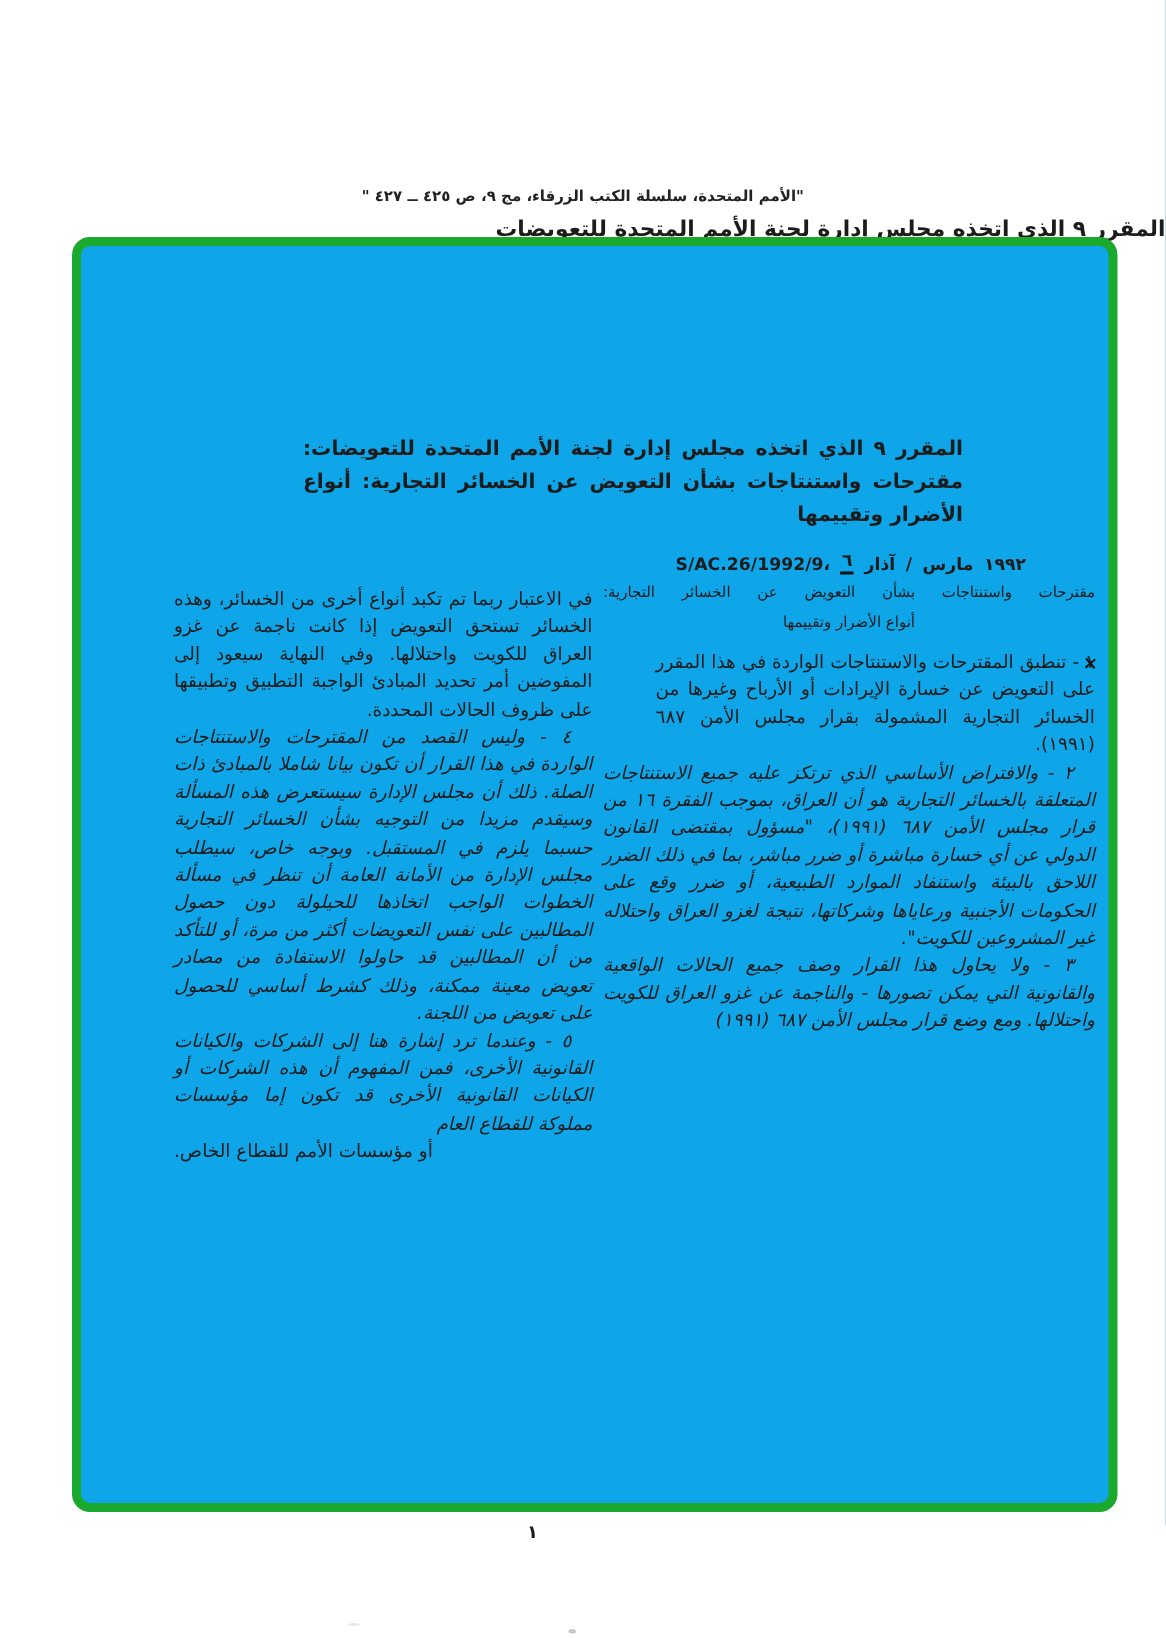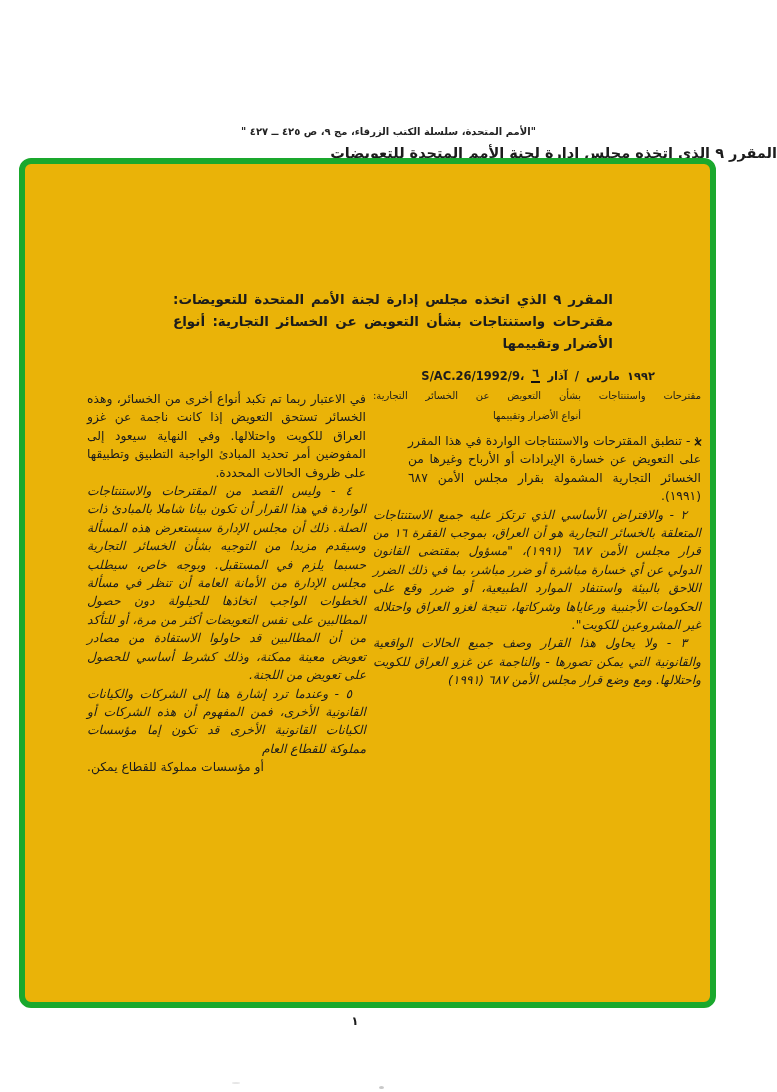--- a/index.html
+++ b/index.html
@@ -11,22 +11,22 @@
   .hdr-title{
     position:absolute;top:97px;left:0;width:777px;text-align:right;
     font-size:14.5px;font-weight:bold;letter-spacing:0;margin-top:48px;
   }
   .hdr-sub{
     position:absolute;top:126px;left:0;width:777px;text-align:center;
     font-size:10px;font-weight:bold;color:#222;
   }
   
   .green-box{
-    position:absolute;left:19px;top:158px;width:685px;height:838px;
-    border:6px solid var(--green);border-radius:12px;background:#eab308;
+    position:absolute;left:48px;top:158px;width:685px;height:838px;
+    border:6px solid var(--green);border-radius:12px;background:#0ea5e9;
   }
   
   .box-heading{
     position:absolute;left:148px;top:124px;width:440px;
     font-weight:bold;font-size:13.5px;line-height:22px;direction:rtl;
   }
   .box-heading .just{text-align:justify;text-align-last:justify;}
   .box-heading .ctr{text-align:right;}
   .ref-line{
     position:absolute;left:330px;top:202px;width:300px;
@@ -96,21 +96,21 @@
 
       <p class="para ind">٣ - ولا يحاول هذا القرار وصف جميع الحالات الواقعية والقانونية التي يمكن تصورها - والناجمة عن غزو العراق للكويت واحتلالها. ومع وضع قرار مجلس الأمن ٦٨٧ (١٩٩١)</p>
     </div>
 
     <div class="col col-left">
       <p class="para">في الاعتبار ربما تم تكبد أنواع أخرى من الخسائر، وهذه الخسائر تستحق التعويض إذا كانت ناجمة عن غزو العراق للكويت واحتلالها. وفي النهاية سيعود إلى المفوضين أمر تحديد المبادئ الواجبة التطبيق وتطبيقها على ظروف الحالات المحددة.</p>
 
       <p class="para ind">٤ - وليس القصد من المقترحات والاستنتاجات الواردة في هذا القرار أن تكون بيانا شاملا بالمبادئ ذات الصلة. ذلك أن مجلس الإدارة سيستعرض هذه المسألة وسيقدم مزيدا من التوجيه بشأن الخسائر التجارية حسبما يلزم في المستقبل. وبوجه خاص، سيطلب مجلس الإدارة من الأمانة العامة أن تنظر في مسألة الخطوات الواجب اتخاذها للحيلولة دون حصول المطالبين على نفس التعويضات أكثر من مرة، أو للتأكد من أن المطالبين قد حاولوا الاستفادة من مصادر تعويض معينة ممكنة، وذلك كشرط أساسي للحصول على تعويض من اللجنة.</p>
 
       <p class="para ind">٥ - وعندما ترد إشارة هنا إلى الشركات والكيانات القانونية الأخرى، فمن المفهوم أن هذه الشركات أو الكيانات القانونية الأخرى قد تكون إما مؤسسات مملوكة للقطاع العام</p>
-      <div class="lastline-left">أو مؤسسات مملوكة للقطاع يمكن.</div>
+      <div class="lastline-left">أو مؤسسات الأمم للقطاع الخاص.</div>
     </div>
 
   </div>
 
   <div class="pagenum">١</div>
 
   <div class="speck" style="left:379px;top:1086px;width:5px;height:3px;"></div>
   <div class="speck" style="left:232px;top:1082px;width:8px;height:2px;opacity:.25;"></div>
 
 </div>

